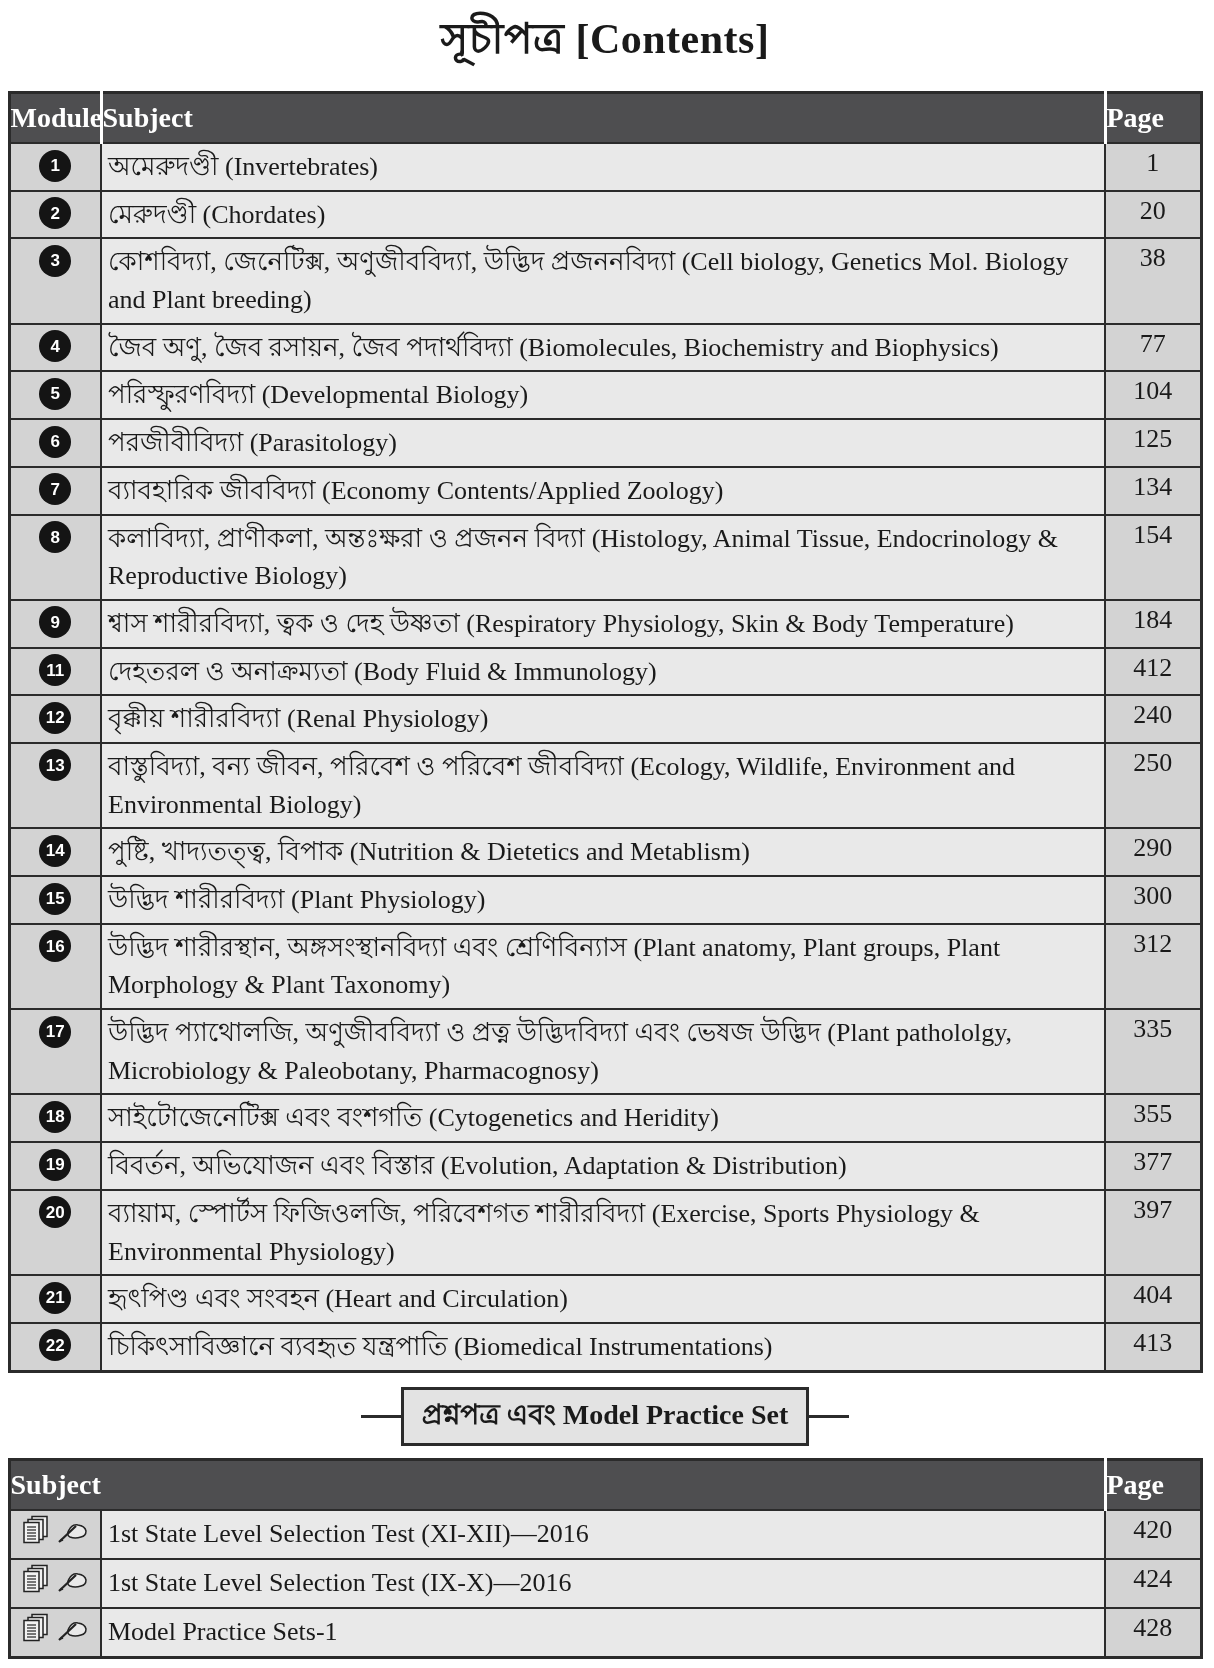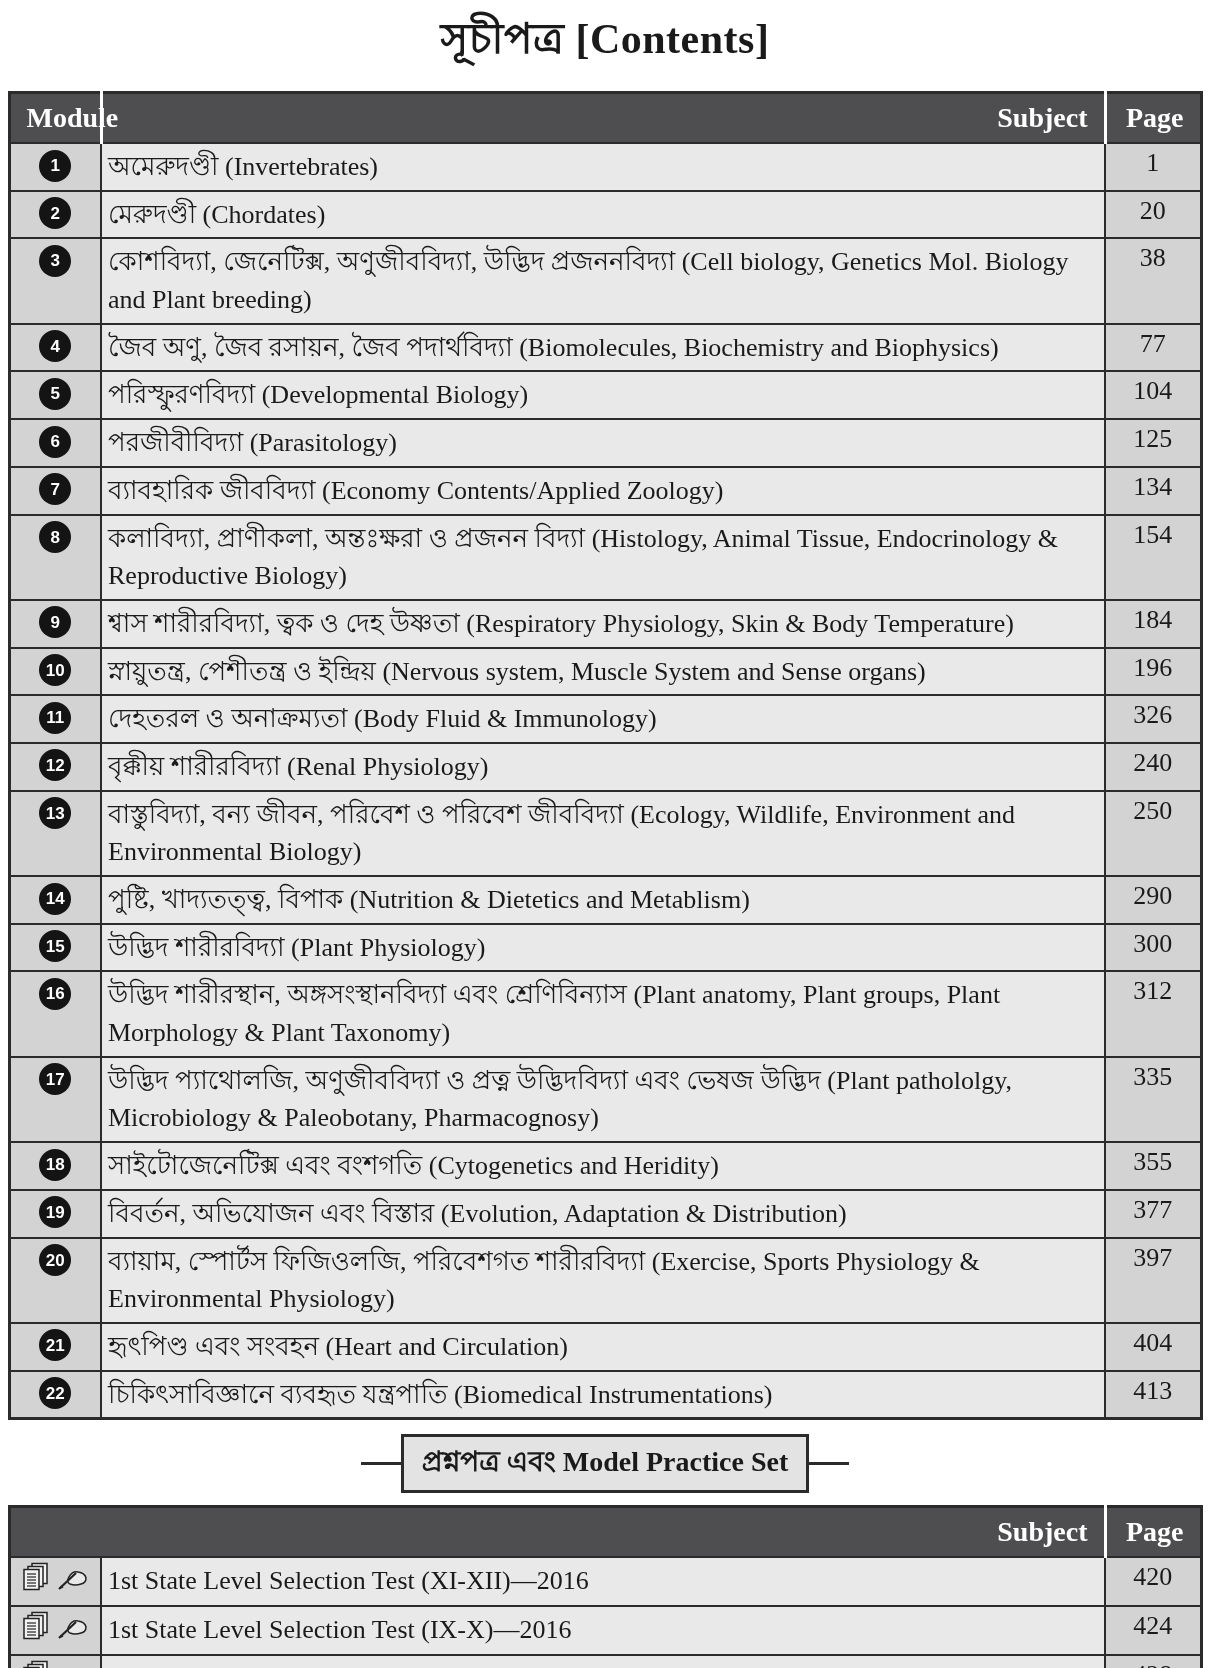--- a/index.html
+++ b/index.html
@@ -34,22 +34,22 @@
   col.c-module { width: 92px; }
   col.c-page   { width: 96px; }
   table.toc thead th {
     background: #4e4e50;
     color: #ffffff;
     font-size: 28px;
     font-weight: bold;
     height: 44px;
     border-bottom: 2px solid #2b2b2b;
     border-right: 3px solid #ffffff;
-    text-align: right;
-    padding: 2px 16px;
+    text-align: left;
+    padding: 2px 0;
   }
   table.toc thead th:last-child { border-right: none; }
   table.toc td {
     border: 2px solid #2b2b2b;
     font-size: 26px;
     vertical-align: top;
     padding: 4px 6px;
     height: 42px;
     box-sizing: border-box;
   }
@@ -217,38 +217,29 @@
   <tr class="toc-row">
     <td class="cell-module">
       <span class="module-badge">9</span>
     </td>
     <td class="cell-subject">
       <span>শ্বাস শারীরবিদ্যা, ত্বক ও দেহ উষ্ণতা (Respiratory Physiology, Skin &amp; Body Temperature)</span>
     </td>
     <td class="cell-page">184</td>
   </tr>
 
-  <tr class="toc-row">
-    <td class="cell-module">
-      <span class="module-badge">10</span>
-    </td>
-    <td class="cell-subject">
-      <span>স্নায়ুতন্ত্র, পেশীতন্ত্র ও ইন্দ্রিয় (Nervous system, Muscle System and Sense organs)</span>
-    </td>
-    <td class="cell-page">196</td>
-  </tr>
 
   <tr class="toc-row">
     <td class="cell-module">
       <span class="module-badge">11</span>
     </td>
     <td class="cell-subject">
       <span>দেহতরল ও অনাক্রম্যতা (Body Fluid &amp; Immunology)</span>
     </td>
-    <td class="cell-page">326</td>
+    <td class="cell-page">412</td>
   </tr>
 
   <tr class="toc-row">
     <td class="cell-module">
       <span class="module-badge">12</span>
     </td>
     <td class="cell-subject">
       <span>বৃক্কীয় শারীরবিদ্যা (Renal Physiology)</span>
     </td>
     <td class="cell-page">240</td>

